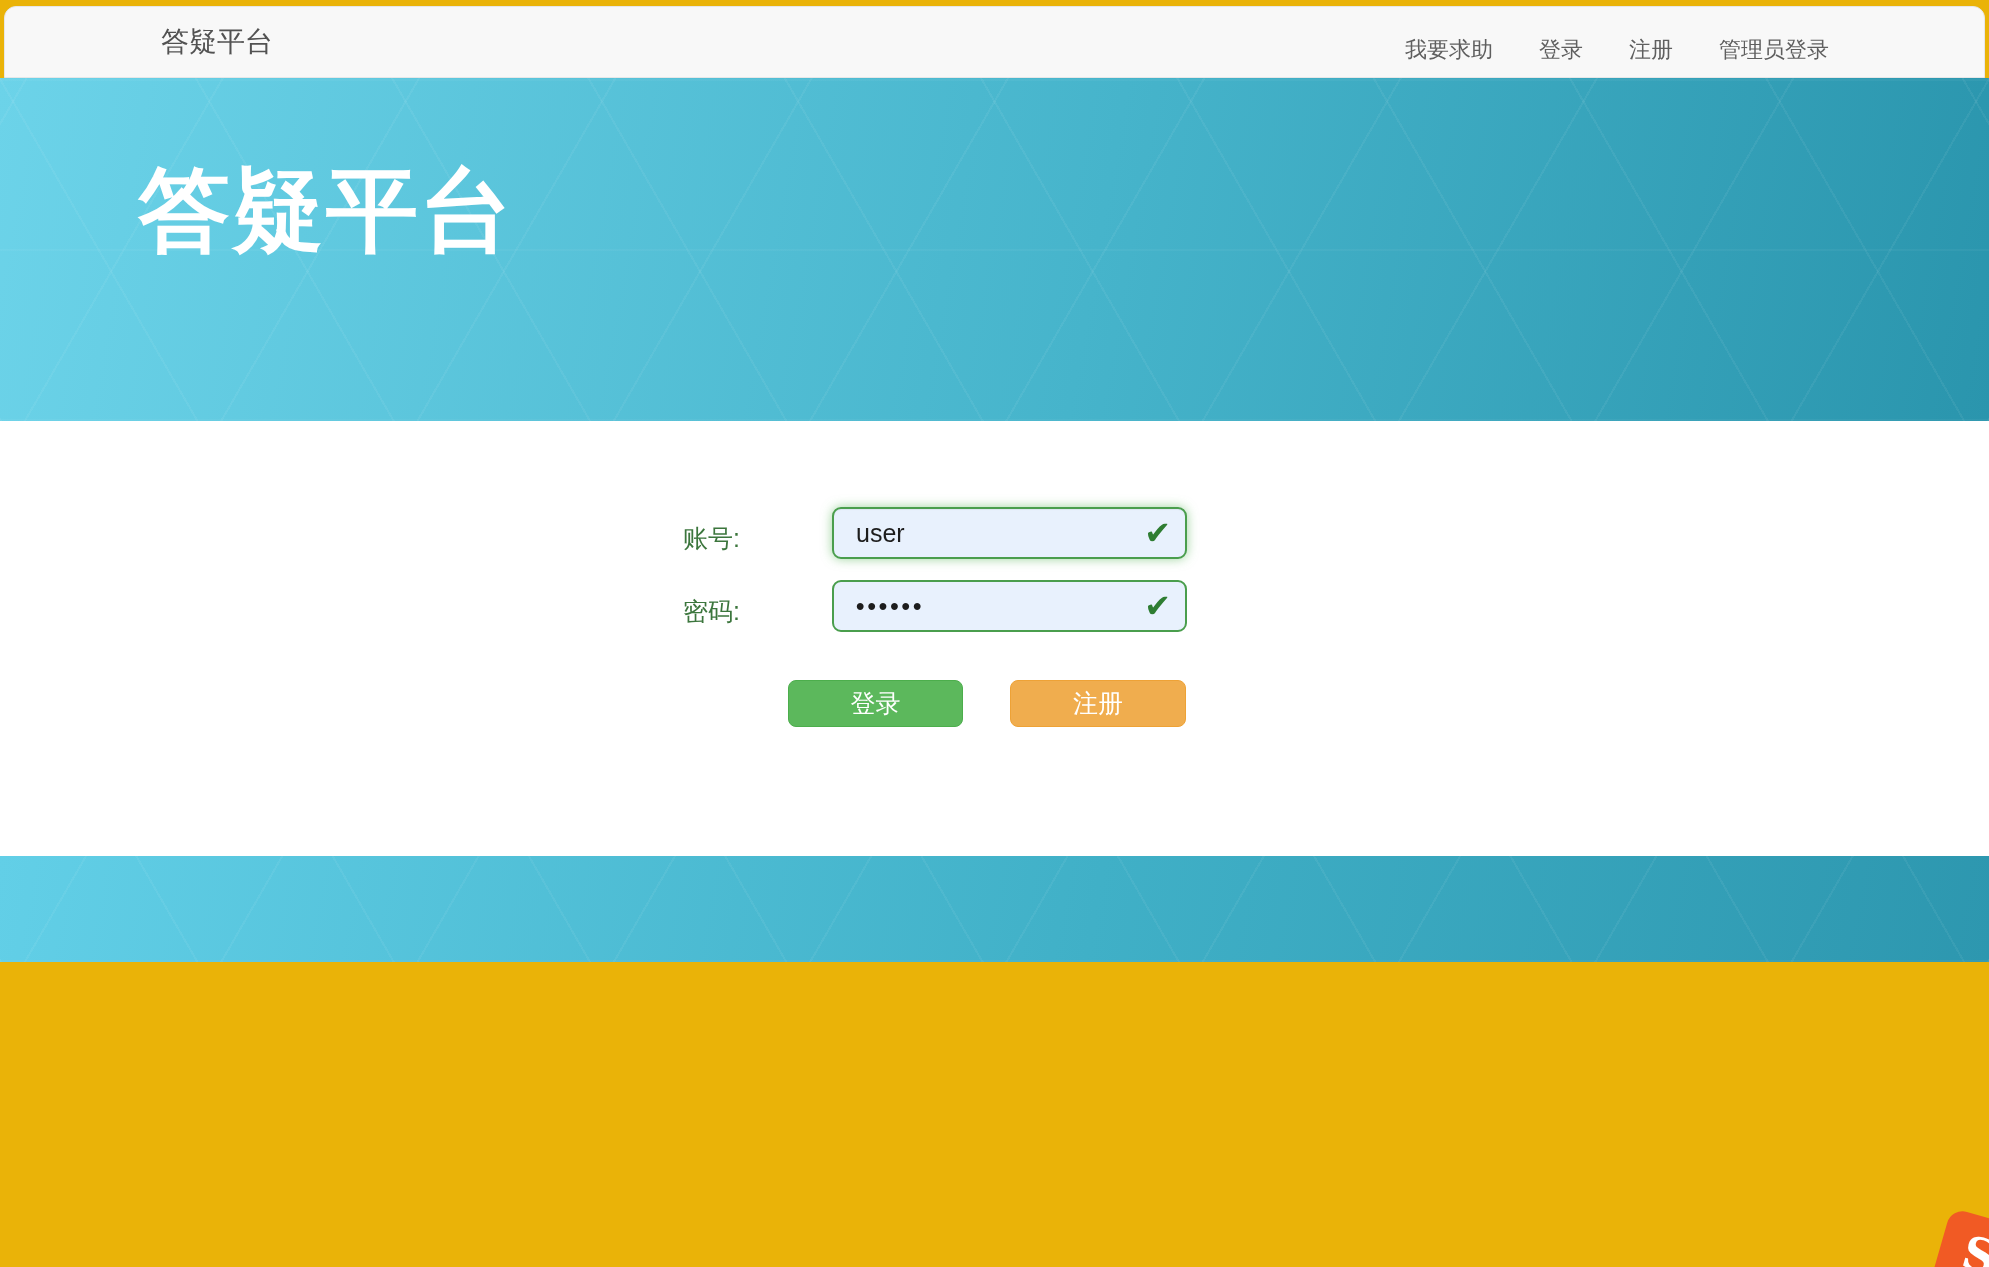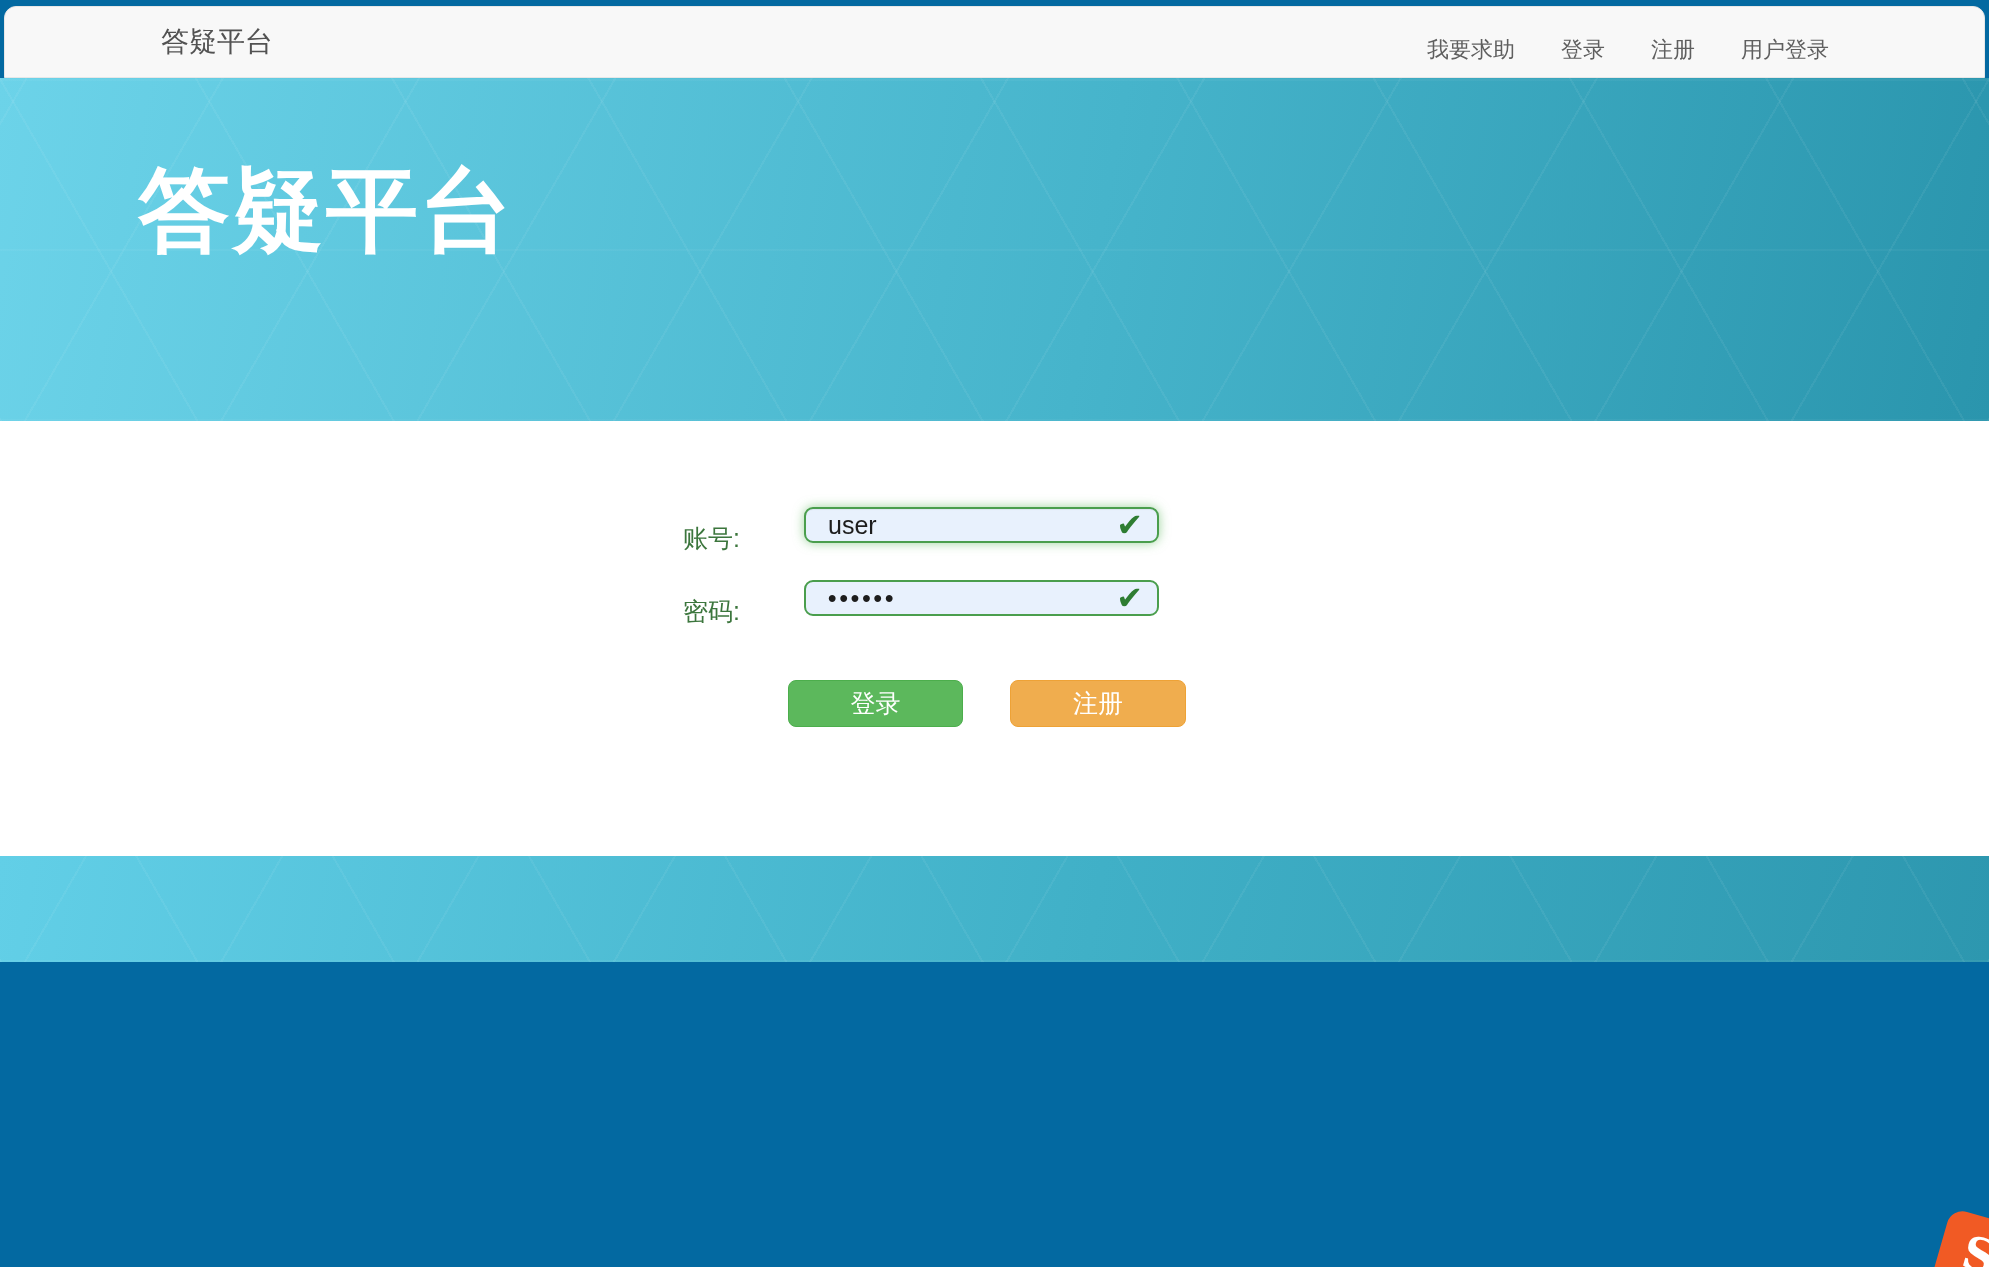--- a/index.html
+++ b/index.html
@@ -5,21 +5,21 @@
   * { box-sizing: border-box; }
   html, body { margin: 0; padding: 0; }
   body {
     font-family: "Liberation Sans", "DejaVu Sans", sans-serif;
     background: #ffffff;
   }
   #page {
     position: relative;
     width: 1989px;
     height: 1267px;
-    background: #0369a1;
+    background: #eab308;
     overflow: hidden;
   }
 
   
   .navbar {
     position: absolute;
     top: 6px; left: 4px; right: 4px;
     height: 72px;
     background: #f8f8f8;
     border: 1px solid #e7e7e7;
@@ -106,23 +106,23 @@
     text-align: right;
     font-size: 25px;
     font-weight: 400;
     color: #3c763d;
   }
   .label-account { left: 600px; top: 101px; }
   .label-password { left: 600px; top: 174px; }
 
   .input-wrap {
     position: absolute;
-    left: 760px;
+    left: 788px;
     width: 399px;
-    height: 36px;
+    height: 52px;
     padding-left: 44px;
   }
   .wrap-account { top: 86px; }
   .wrap-password { top: 159px; }
   .form-input {
     width: 100%;
     height: 100%;
     border: 2px solid #4a9e4d;
     border-radius: 9px;
     background: #e8f1fd;
@@ -223,21 +223,21 @@
       <li>
         <a class="nav-link">我要求助</a>
       </li>
       <li>
         <a class="nav-link">登录</a>
       </li>
       <li>
         <a class="nav-link">注册</a>
       </li>
       <li>
-        <a class="nav-link">用户登录</a>
+        <a class="nav-link">管理员登录</a>
       </li>
     </ul>
   </nav>
 
   <header class="hero">
     <h1 class="hero-title">答疑平台</h1>
   </header>
 
   <main class="login-section">
 

